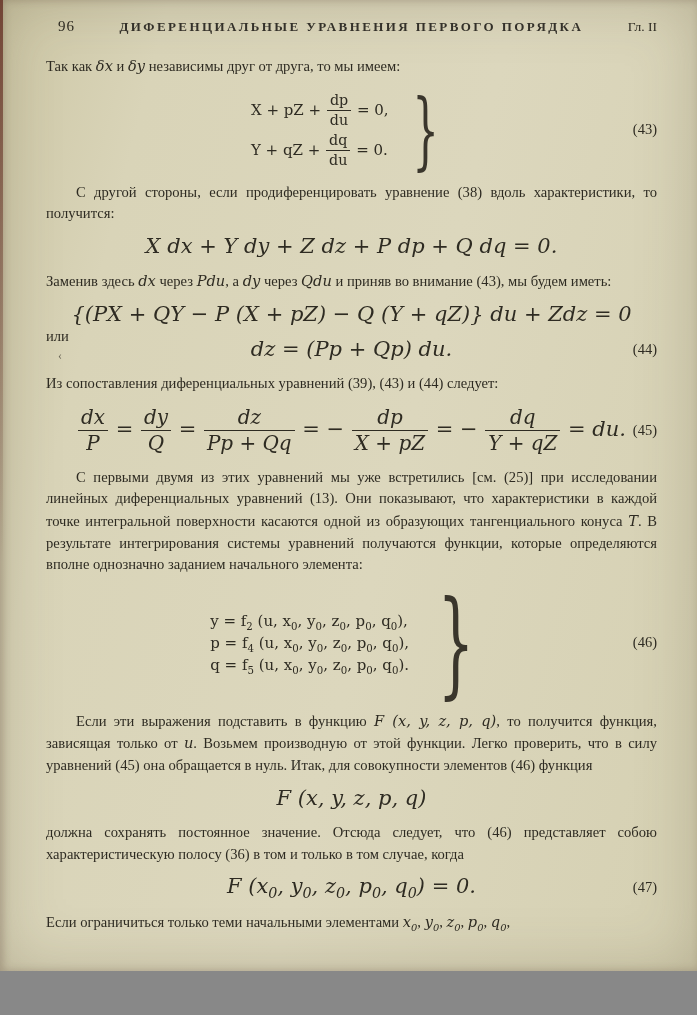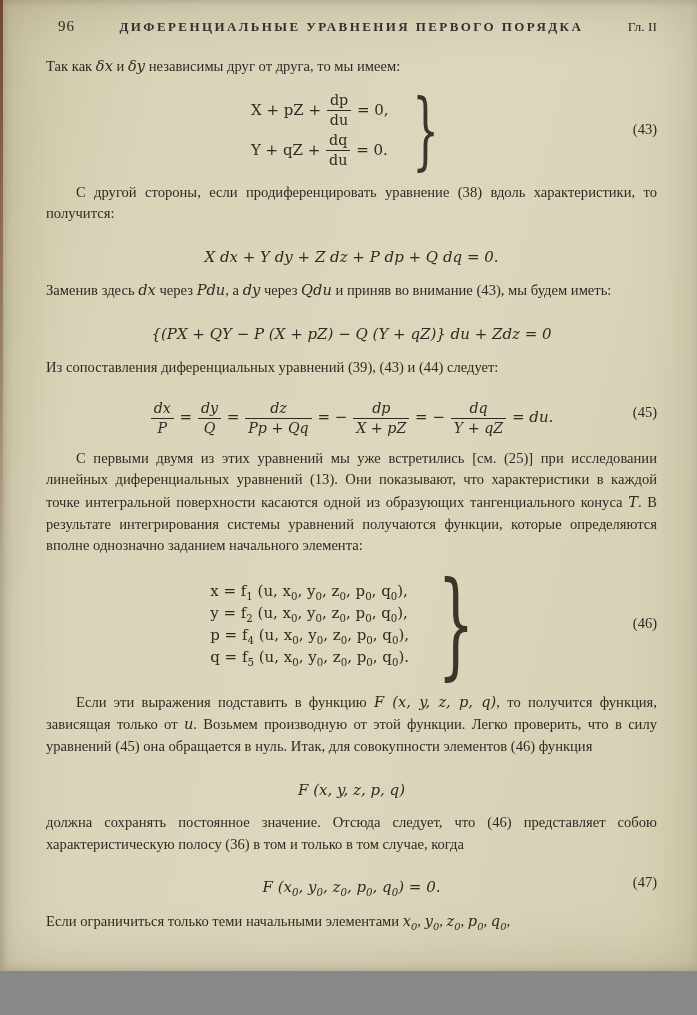--- a/index.html
+++ b/index.html
@@ -34,21 +34,21 @@
     font-size:14.6px;line-height:21.6px;
     text-align:justify;
   }
   .para{margin:0;}
   .para.sp{margin-top:9px;}
   .para.ind{text-indent:30px;}
   i, .m{font-style:italic;font-family:"DejaVu Serif","Liberation Serif",serif;}
   sub{font-size:.68em;line-height:0;}
   
   .eqrow{position:relative;text-align:center;margin:11px 0;}
-  .eqline{display:inline-block;font-style:italic;font-family:"DejaVu Serif","Liberation Serif",serif;font-size:15px;margin-top:11px;}
+  .eqline{display:inline-block;font-style:italic;font-family:"DejaVu Serif","Liberation Serif",serif;font-size:21px;}
   .eqnum{
     position:absolute;right:0;top:50%;transform:translateY(-50%);
     font-style:normal;font-family:"Liberation Serif",serif;font-size:14.5px;
   }
   .leftword{position:absolute;left:0;top:-13px;font-style:normal;font-size:14.6px;}
   .straymark{position:absolute;left:12px;top:6px;font-size:12px;opacity:.65;font-style:normal;}
   
   .fr{display:inline-block;vertical-align:-0.75em;text-align:center;font-size:.95em;line-height:1.18;margin:0 1px;}
   .fn{display:block;padding:0 3px 1px;border-bottom:1px solid #2e2b22;}
   .fd{display:block;padding:1px 3px 0;}
@@ -83,26 +83,26 @@
           <span class="glines">
             <span class="gline tall">X + pZ + <span class="fr"><span class="fn">dp</span><span class="fd">du</span></span> = 0,</span>
             <span class="gline tall">Y + qZ + <span class="fr"><span class="fn">dq</span><span class="fd">du</span></span> = 0.</span>
           </span>
           <span class="brace" style="font-size: 84px; line-height: 80px;">}</span>
         </span><span class="eqnum">(43)</span></div>
       <p class="para ind sp">С другой стороны, если продиференцировать уравнение (38) вдоль характеристики, то получится:</p>
       <div class="eqrow"><span class="eqline">X dx + Y dy + Z dz + P dp + Q dq = 0.</span></div>
       <p class="para">Заменив здесь <i>dx</i> через <i>Pdu</i>, а <i>dy</i> через <i>Qdu</i> и приняв во внимание (43), мы будем иметь:</p>
       <div class="eqrow"><span class="eqline">{(PX + QY − P (X + pZ) − Q (Y + qZ)} du + Zdz = 0</span></div>
+      <div class="eqrow"><span class="leftword">или</span><span class="straymark">‹</span><span class="eqline">dz = (Pp + Qp) du.</span><span class="eqnum">(44)</span></div>
       <p class="para">Из сопоставления диференциальных уравнений (39), (43) и (44) следует:</p>
       <div class="eqrow"><span class="eqline"><span class="fr"><span class="fn">dx</span><span class="fd">P</span></span> = <span class="fr"><span class="fn">dy</span><span class="fd">Q</span></span> = <span class="fr"><span class="fn">dz</span><span class="fd">Pp + Qq</span></span> = − <span class="fr"><span class="fn">dp</span><span class="fd">X + pZ</span></span> = − <span class="fr"><span class="fn">dq</span><span class="fd">Y + qZ</span></span> = du.</span><span class="eqnum">(45)</span></div>
       <p class="para ind sp">С первыми двумя из этих уравнений мы уже встретились [см. (25)] при исследовании линейных диференциальных уравнений (13). Они показывают, что характеристики в каждой точке интегральной поверхности касаются одной из образующих тангенциального конуса <i>T</i>. В результате интегрирования системы уравнений получаются функции, которые определяются вполне однозначно заданием начального элемента:</p>
       <div class="eqgroup"><span class="ggrid">
           <span class="glines">
-            <span class="gline">x = f<sub>1</sub> (u, x<sub>0</sub>, y<sub>0</sub>, z<sub>0</sub>, p<sub>0</sub>, q<sub>0</sub>),</span>
             <span class="gline">y = f<sub>2</sub> (u, x<sub>0</sub>, y<sub>0</sub>, z<sub>0</sub>, p<sub>0</sub>, q<sub>0</sub>),</span>
             <span class="gline">p = f<sub>4</sub> (u, x<sub>0</sub>, y<sub>0</sub>, z<sub>0</sub>, p<sub>0</sub>, q<sub>0</sub>),</span>
             <span class="gline">q = f<sub>5</sub> (u, x<sub>0</sub>, y<sub>0</sub>, z<sub>0</sub>, p<sub>0</sub>, q<sub>0</sub>).</span>
           </span>
           <span class="brace" style="font-size: 116px; line-height: 110px;">}</span>
         </span><span class="eqnum">(46)</span></div>
       <p class="para ind">Если эти выражения подставить в функцию <i>F (x, y, z, p, q)</i>, то получится функция, зависящая только от <i>u</i>. Возьмем производную от этой функции. Легко проверить, что в силу уравнений (45) она обращается в нуль. Итак, для совокупности элементов (46) функция</p>
       <div class="eqrow"><span class="eqline">F (x, y, z, p, q)</span></div>
       <p class="para">должна сохранять постоянное значение. Отсюда следует, что (46) представляет собою характеристическую полосу (36) в том и только в том случае, когда</p>
       <div class="eqrow"><span class="eqline">F (x<sub>0</sub>, y<sub>0</sub>, z<sub>0</sub>, p<sub>0</sub>, q<sub>0</sub>) = 0.</span><span class="eqnum">(47)</span></div>

